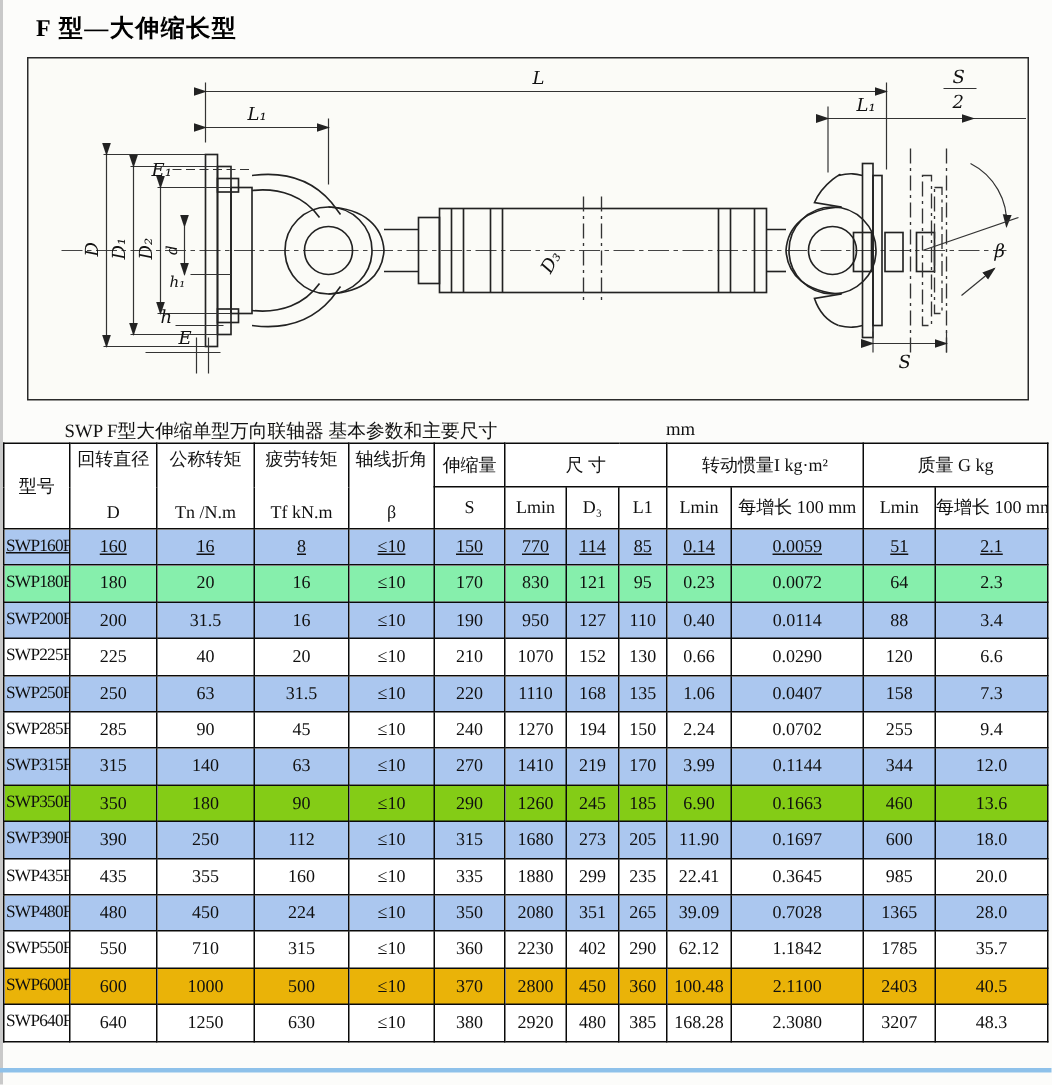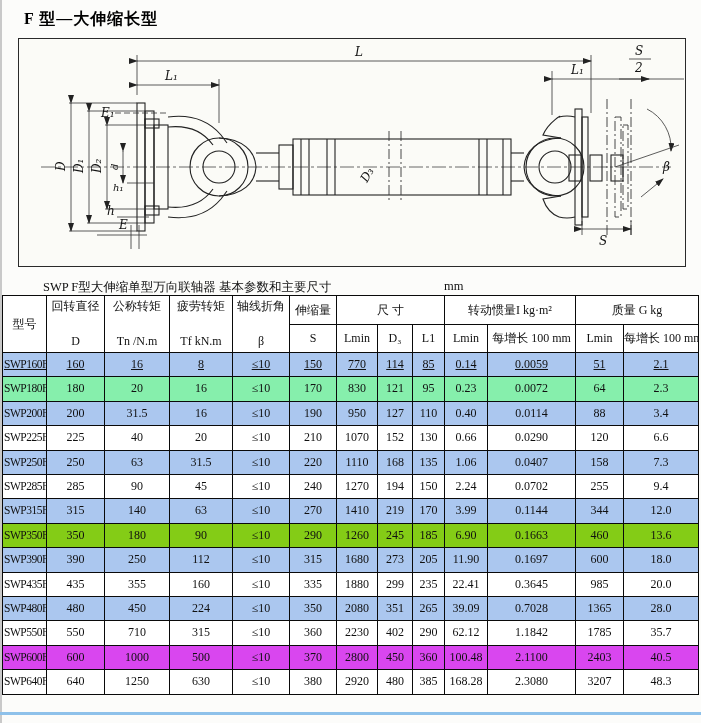--- a/index.html
+++ b/index.html
@@ -409,21 +409,21 @@
           <td>≤10</td>
           <td>360</td>
           <td>2230</td>
           <td>402</td>
           <td>290</td>
           <td>62.12</td>
           <td>1.1842</td>
           <td>1785</td>
           <td>35.7</td>
         </tr>
-        <tr style="background: #d946ef; padding-left: 40px;">
+        <tr style="background: #eab308; padding-left: 40px;">
           <td class="model">SWP600F</td>
           <td>600</td>
           <td>1000</td>
           <td>500</td>
           <td>≤10</td>
           <td>370</td>
           <td>2800</td>
           <td>450</td>
           <td>360</td>
           <td>100.48</td>

